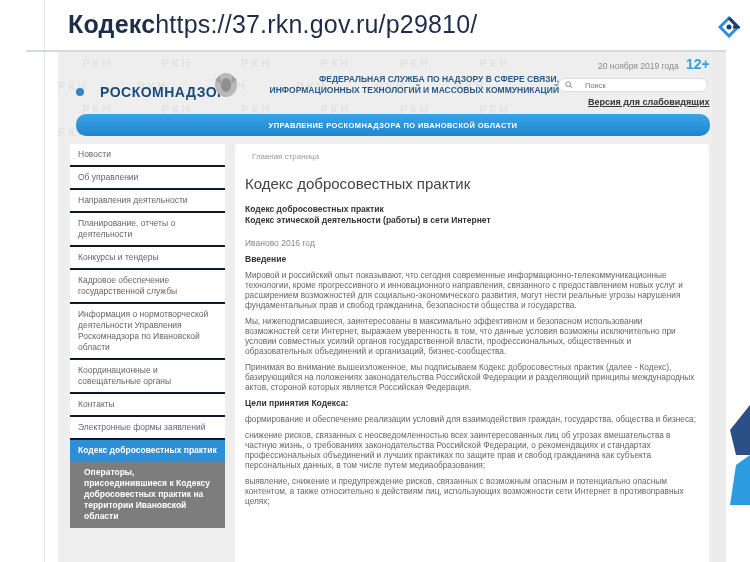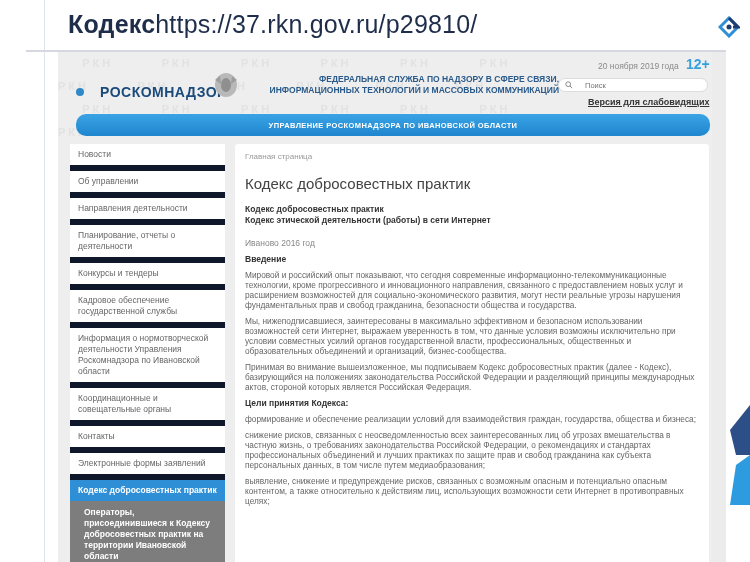--- a/index.html
+++ b/index.html
@@ -23,26 +23,26 @@
   .date { position: absolute; left: 540px; top: 9px; font-size: 8.5px; color: #8a8a8a; }
   .age { position: absolute; left: 628px; top: 4px; font-size: 14px; font-weight: bold; color: #36a0dd; }
   .search { position: absolute; left: 500px; top: 26px; width: 150px; height: 14px; background: #ffffff; border-radius: 7px; border: 1px solid #dcdcdc; display: flex; align-items: center; padding-left: 6px; gap: 12px; }
   .search-icon { width: 8px; height: 8px; }
   .search input { border: none; outline: none; background: transparent; font-size: 7.5px; color: #999; width: 120px; font-family: "Liberation Sans", sans-serif; }
   .low-vision { position: absolute; left: 530px; top: 45px; font-size: 9px; font-weight: bold; color: #333; text-decoration: underline; }
 
   .banner { position: absolute; left: 18px; top: 62px; width: 634px; height: 22px; background: linear-gradient(#3aa3e4, #1f86cf); border-radius: 10px; color: #ffffff; font-size: 7.5px; font-weight: bold; display: flex; align-items: center; justify-content: center; letter-spacing: 0.4px; }
 
   .sidebar { position: absolute; left: 12px; top: 92px; width: 155px; background: #ffffff; }
-  .side-item { border-bottom: 6px solid #0f172a; padding: 5px 8px; font-size: 8.5px; color: #666; line-height: 11px; }
+  .side-item { border-bottom: 2px solid #0f172a; padding: 5px 8px; font-size: 8.5px; color: #666; line-height: 11px; }
   .side-item.active { background: #2f8fd6; color: #ffffff; font-weight: bold; border-bottom: none; }
   .side-item.sub { background: #7d7d7d; color: #ffffff; padding: 6px 8px 6px 14px; font-weight: bold; border-bottom: none; }
 
   .content { position: absolute; left: 177px; top: 92px; width: 474px; height: 430px; background: #ffffff; border-radius: 3px; padding: 8px 10px; }
-  .breadcrumb { font-size: 8px; color: #999; }
+  .breadcrumb { font-size: 8px; color: #999; margin-left: 7px; }
   .page-title { font-size: 15px; color: #444; margin-top: 14px; }
   .subtitle { font-size: 8.5px; font-weight: bold; color: #333; margin-top: 12px; line-height: 11px; }
   .place { font-size: 8.5px; color: #888; margin-top: 12px; }
   .section-h { font-size: 8.5px; font-weight: bold; color: #333; margin-top: 6px; }
   .para { font-size: 8.3px; color: #666; line-height: 10px; margin-top: 6px; }
 </style>
 </head>
 <body>
 
 <div class="slide">

